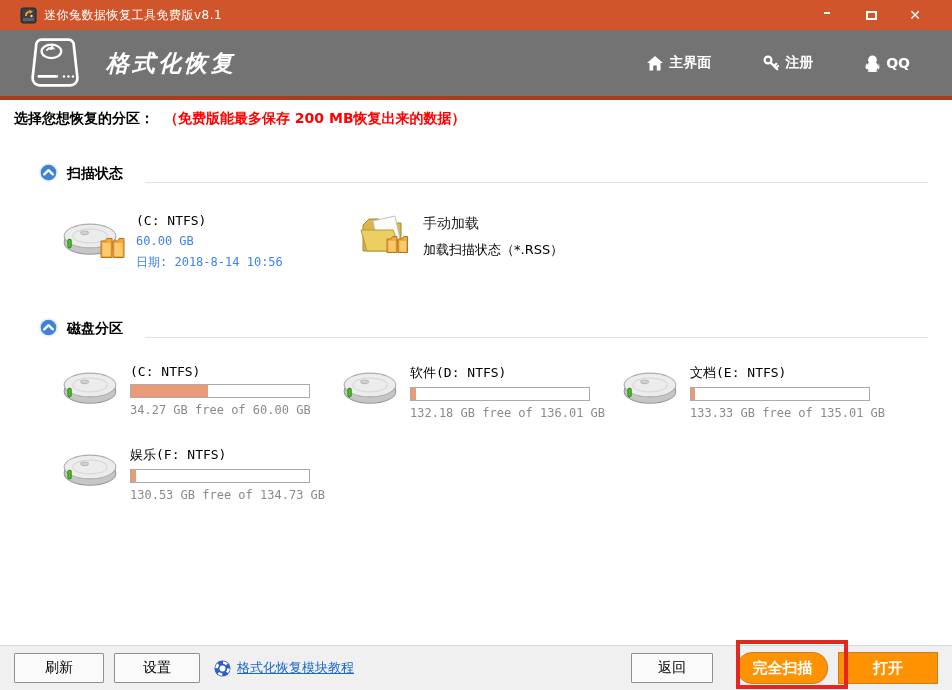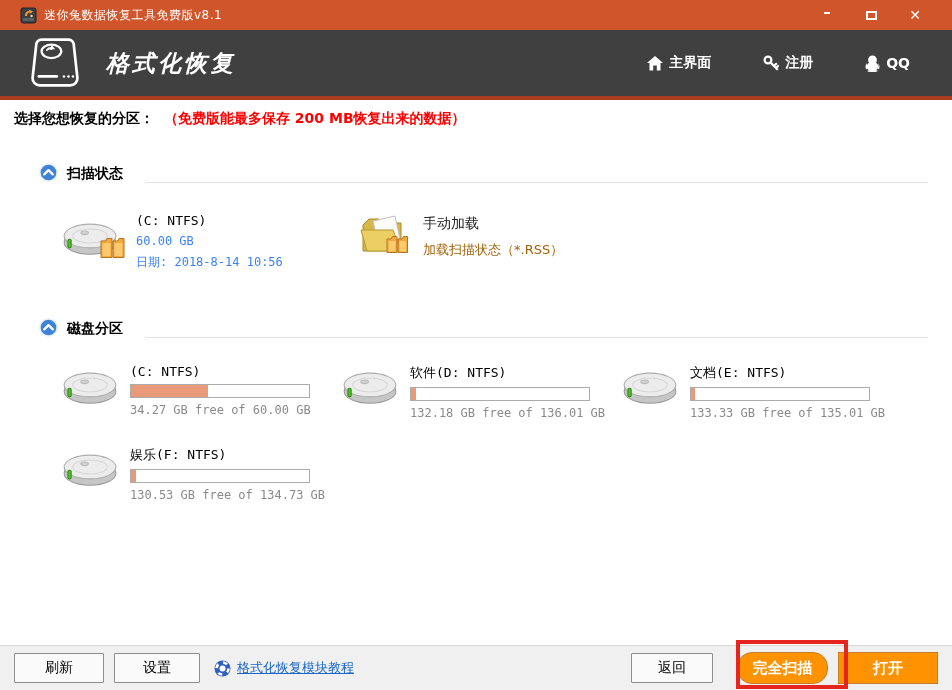--- a/index.html
+++ b/index.html
@@ -11,21 +11,21 @@
   .titlebar { height:30px; background:#d0552b; display:flex; align-items:center; padding:0 20px; }
   .app-icon { width:17px; height:17px; margin-right:7px; flex:0 0 auto; }
   .titlebar-text { color:#fff; font-size:12px; letter-spacing:.5px; }
   .win-controls { margin-left:auto; display:flex; align-items:center; gap:26px; padding-right:8px; }
   .win-btn { color:#fff; font-size:13px; width:18px; height:18px; display:flex; align-items:center; justify-content:center; cursor:default; }
   .btn-min { font-weight:bold; font-size:15px; padding-bottom:6px; }
   .btn-max-glyph { width:11px; height:9px; border:2px solid #fff; display:block; }
   .btn-close { font-weight:bold; font-size:14px; }
 
   
-  .header { height:66px; background:#404040; display:flex; align-items:center; padding:0 14px 0 26px; }
+  .header { height:66px; background:#737373; display:flex; align-items:center; padding:0 14px 0 26px; }
   .header-strip { height:4px; background:#ab3b1e; }
   .logo-icon { width:58px; height:52px; margin-right:22px; }
   .module-title { color:#fff; font-size:23px; font-weight:bold; font-style:italic; letter-spacing:3px; }
   .nav { margin-left:auto; display:flex; align-items:center; gap:52px; padding-right:28px; }
   .nav-item { display:flex; align-items:center; gap:6px; color:#fff; font-size:14px; font-weight:bold; cursor:pointer; }
   .nav-item svg { display:block; }
 
   
   .content { height:545px; background:#fff; position:relative; padding:10px 14px 0 14px; }
   .prompt-line { font-size:14px; font-weight:bold; color:#000; white-space:nowrap; }
@@ -45,21 +45,21 @@
   .scan-drive-wrap .drive-icon { position:absolute; left:0; top:4px; }
   .scan-drive-wrap .folders-overlay { position:absolute; right:-4px; bottom:2px; }
   .scan-info { margin-left:14px; padding-top:2px; }
   .scan-name { font-family:"DejaVu Sans Mono","Liberation Mono",monospace; font-size:13px; color:#000; }
   .scan-sub { font-family:"DejaVu Sans Mono","Liberation Mono",monospace; font-size:12px; color:#3b82f6; margin-top:6px; }
 
   .manual-load { display:flex; margin-left:14px; cursor:pointer; }
   .manual-icon { width:52px; height:50px; flex:0 0 auto; }
   .manual-info { margin-left:12px; padding-top:4px; }
   .manual-title { font-size:14px; color:#222; }
-  .manual-sub { font-size:13px; color:#a16207; margin-top:8px; }
+  .manual-sub { font-size:13px; color:#000000; margin-top:8px; }
 
   .partition-grid { display:grid; grid-template-columns:280px 280px 280px; row-gap:26px; margin:26px 0 0 48px; }
   .part-item { display:flex; cursor:pointer; }
   .part-info { margin-left:12px; }
   .part-name { font-family:"DejaVu Sans Mono","Liberation Mono",monospace; font-size:13px; color:#000; }
   .part-bar { width:180px; height:14px; border:1px solid #ababab; background:#fff; margin-top:5px; }
   .part-fill { height:100%; background:#e99a78; }
   .part-free { font-family:"DejaVu Sans Mono","Liberation Mono",monospace; font-size:12px; color:#8a8a8a; margin-top:5px; white-space:nowrap; }
 
   

